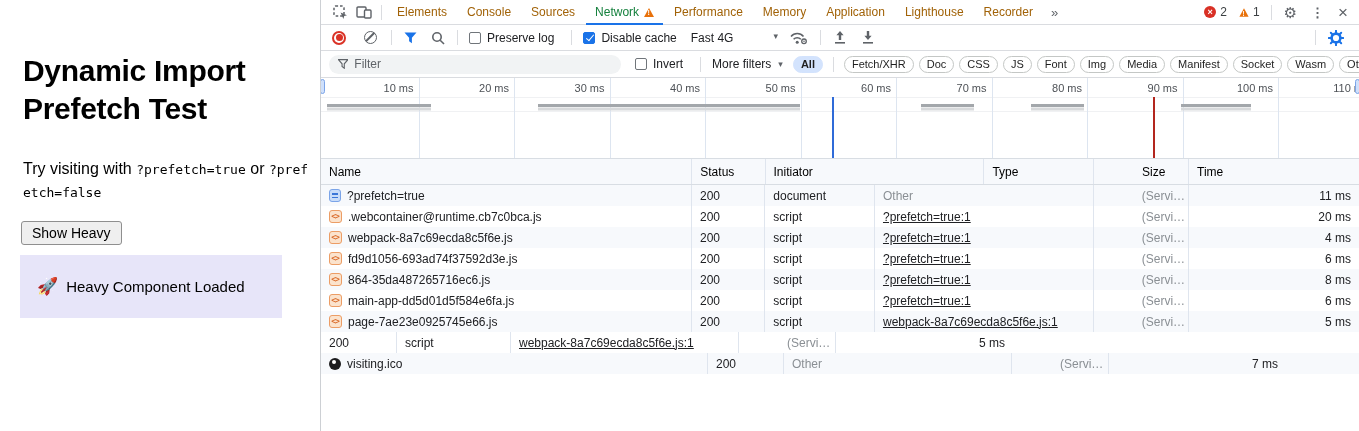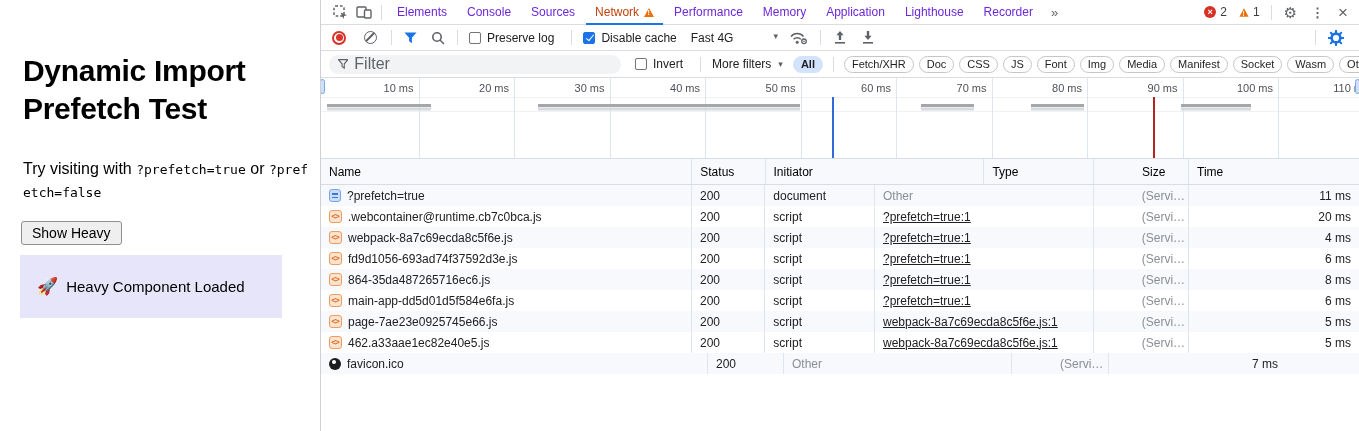--- a/index.html
+++ b/index.html
@@ -13,22 +13,22 @@
   .page .show-btn { margin:18px 0 0 21px; font-size:14px; font-family:"Liberation Sans",sans-serif; padding:3px 10px; background:#efefef; border:1px solid #8f8f8f; border-radius:3px; color:#000; cursor:pointer; }
   .banner { position:absolute; left:20px; top:255px; width:262px; height:63px; background:#e7e5f9; display:flex; align-items:center; gap:8px; padding-left:17px; font-size:15px; color:#000; }
   .banner .rocket { font-size:17px; }
 
   
   .devtools { position:absolute; left:320px; top:0; width:1039px; height:431px; background:#fff; border-left:1px solid #cdd0d4; font-size:12px; color:#202124; }
   .vdiv { width:1px; height:15px; background:#dadce0; margin:0 5px; flex:none; }
 
   .tabbar { height:25px; display:flex; align-items:center; border-bottom:1px solid #dadce0; padding:0 4px 0 7px; }
   .tbicon { width:24px; display:flex; justify-content:center; align-items:center; flex:none; }
-  .tab { padding:0 10px; height:25px; display:flex; align-items:center; gap:5px; color:#6d28d9; position:relative; white-space:nowrap; cursor:default; }
-  .tab.active { color:#c2410c; }
+  .tab { padding:0 10px; height:25px; display:flex; align-items:center; gap:5px; color:#a16207; position:relative; white-space:nowrap; cursor:default; }
+  .tab.active { color:#15803d; }
   .tab.active::after { content:""; position:absolute; left:1px; right:1px; bottom:0; height:2px; background:#1a73e8; }
   .warn-tri { width:0; height:0; border-left:5px solid transparent; border-right:5px solid transparent; border-bottom:9px solid #e8710a; position:relative; display:inline-block; }
   .warn-tri::after { content:"!"; position:absolute; left:-1.5px; top:1.5px; color:#fff; font-size:7px; font-weight:bold; line-height:7px; }
   .warn-tri.small { transform:scale(.92); }
   .more-tabs { color:#5f6368; font-size:13px; padding:0 8px; }
   .spacer { flex:1; }
   .badge { display:flex; align-items:center; gap:4px; margin:0 6px; color:#3c4043; }
   .err-ico { width:12px; height:12px; border-radius:50%; background:#d93025; color:#fff; font-size:9px; line-height:12px; text-align:center; font-weight:bold; }
   .ticon { margin:0 7px; color:#5f6368; font-size:15px; line-height:15px; cursor:pointer; }
   .ticon.menu { font-weight:bold; font-size:13px; }
@@ -43,21 +43,21 @@
   .cb { width:12px; height:12px; border:1px solid #70757a; border-radius:2px; background:#fff; position:relative; flex:none; cursor:pointer; }
   .cb.checked { background:#1a73e8; border-color:#1a73e8; }
   .cb.checked::after { content:""; position:absolute; left:3.4px; top:0.8px; width:3.4px; height:7px; border:solid #fff; border-width:0 1.8px 1.8px 0; transform:rotate(40deg); }
   .cblabel { margin:0 12px 0 6px; white-space:nowrap; }
   .throttle { display:flex; align-items:flex-start; margin:0 4px 0 2px; cursor:pointer; }
   .throttle .val { margin-right:40px; }
   .arrow { color:#5f6368; font-size:9px; }
 
   .filterrow { height:27px; display:flex; align-items:center; border-bottom:1px solid #dadce0; padding:0 8px; overflow:hidden; }
   .filter-pill { width:292px; height:19px; background:#f1f3f4; border-radius:10px; display:flex; align-items:center; gap:6px; padding:0 9px; flex:none; }
-  .filter-pill input { border:none; outline:none; background:transparent; font-family:"Liberation Sans",sans-serif; font-size:16px; color:#202124; width:100%; }
+  .filter-pill input { border:none; outline:none; background:transparent; font-family:"Liberation Sans",sans-serif; font-size:12px; color:#202124; width:100%; }
   .filter-pill input::placeholder { color:#5f6368; }
   .inv { display:flex; align-items:center; margin-left:14px; }
   .morefilters { display:flex; align-items:center; gap:7px; margin:0 10px 0 6px; white-space:nowrap; cursor:pointer; }
   .pills { display:flex; align-items:center; gap:5px; }
   .pill { font-family:"Liberation Sans",sans-serif; font-size:11px; color:#1f1f1f; background:#fff; border:1px solid #c4c7c5; border-radius:9px; padding:1.5px 7px; white-space:nowrap; cursor:pointer; }
   .pill.selected { background:#d3e3fd; border-color:#d3e3fd; font-weight:bold; }
 
   .optionsrow { height:48px; display:flex; flex-direction:column; justify-content:center; gap:6px; padding:0 10px; }
   .optline { display:flex; align-items:center; height:18px; }
   .optleft { display:flex; align-items:center; gap:7px; width:520px; }
@@ -393,36 +393,32 @@
         </div>
         <div class="cell col1">200</div>
         <div class="cell col2">script</div>
         <div class="cell col3">
           <span class="init-link">webpack-8a7c69ecda8c5f6e.js:1</span>
         </div>
         <div class="cell col4 muted">(Servi…</div>
         <div class="cell col5 time">5 ms</div>
       </div>
       <div class="row">
-        <div class="cell col0">
-          <span class="ic-js"></span>
-          <span>462.a33aae1ec82e40e5.js</span>
-        </div>
         <div class="cell col1">200</div>
         <div class="cell col2">script</div>
         <div class="cell col3">
           <span class="init-link">webpack-8a7c69ecda8c5f6e.js:1</span>
         </div>
         <div class="cell col4 muted">(Servi…</div>
         <div class="cell col5 time">5 ms</div>
       </div>
       <div class="row">
         <div class="cell col0">
           <span class="ic-fav"></span>
-          <span>favicon.ico</span>
+          <span>visiting.ico</span>
         </div>
         <div class="cell col1">200</div>
         <div class="cell col3">
           <span class="muted">Other</span>
         </div>
         <div class="cell col4 muted">(Servi…</div>
         <div class="cell col5 time">7 ms</div>
       </div>
     </div>
 

